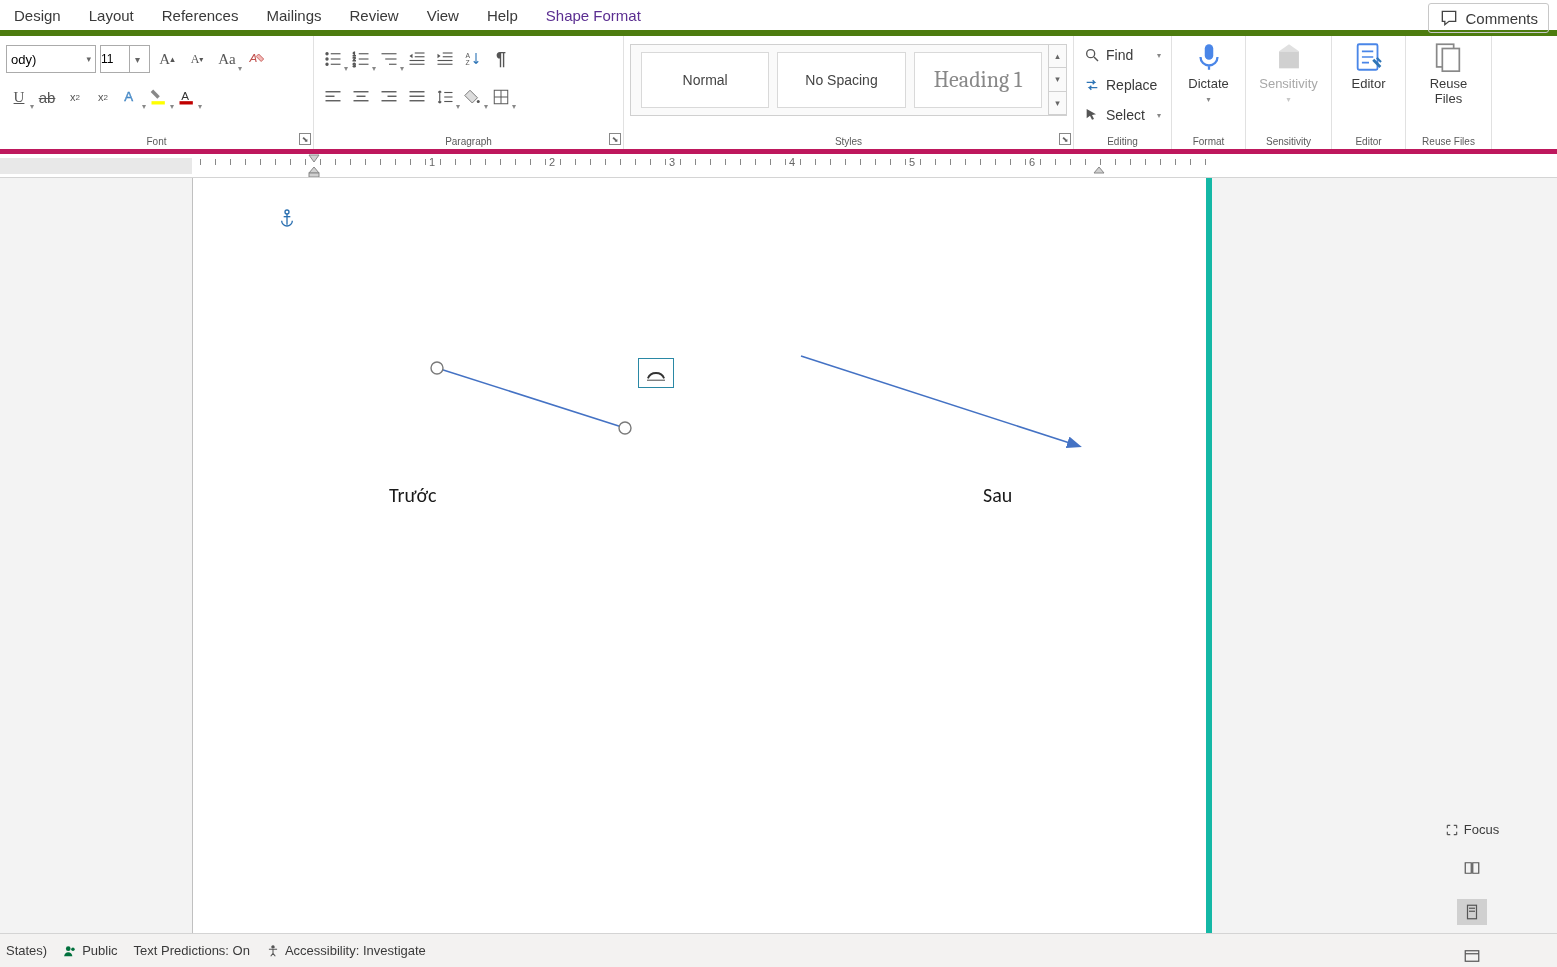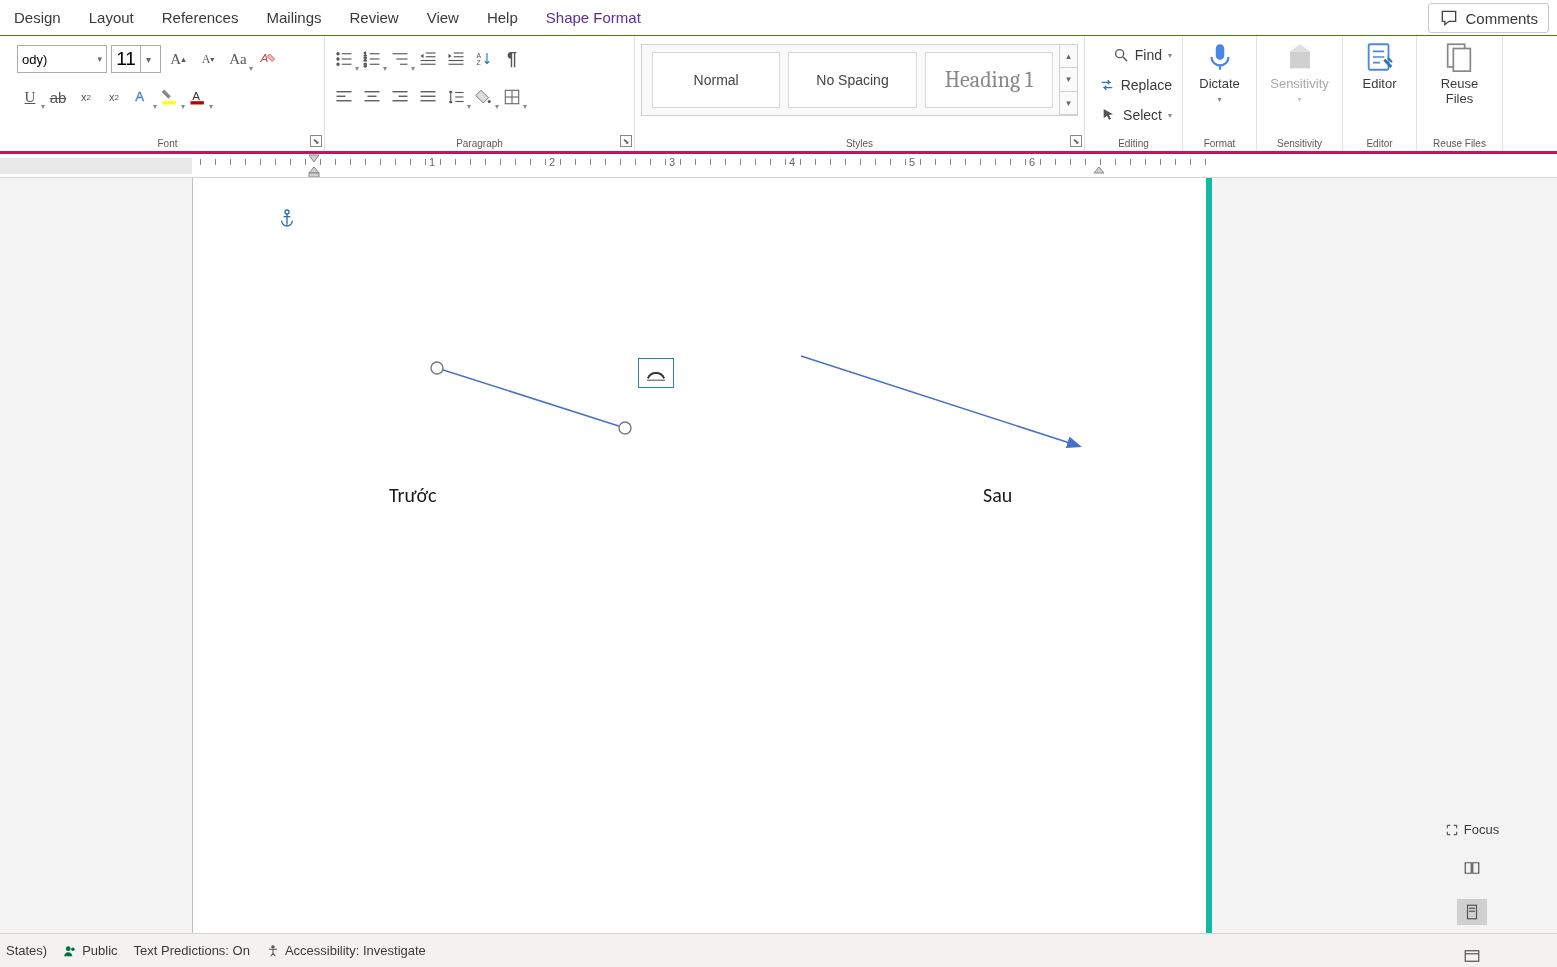--- a/index.html
+++ b/index.html
@@ -1,55 +1,55 @@
 <!DOCTYPE html>
 <html><head>
 <meta charset="utf-8">
 <style>
 * { margin: 0; padding: 0; box-sizing: border-box; font-family: "Segoe UI", Arial, sans-serif; }
 body { background: #fff; width: 1557px; height: 967px; overflow: hidden; position: relative; }
 
 
-.tabs { display: flex; align-items: center; height: 36px; border-bottom: 1px solid #4d7c0f; position: relative; }
+.tabs { display: flex; align-items: center; height: 36px; border-bottom: 6px solid #4d7c0f; position: relative; }
 .tab { padding: 0 14px; font-size: 15px; color: #3a3a3a; height: 36px; display: flex; align-items: center; cursor: pointer; }
 .tab.active { color: #5b2e91; }
 .comments-btn { position: absolute; right: 8px; top: 3px; display: flex; align-items: center; gap: 6px; border: 1px solid #c8c8c8; padding: 4px 10px; border-radius: 3px; font-size: 15px; color: #3a3a3a; cursor: pointer; }
 
 
-.ribbon { display: flex; height: 118px; border-bottom: 3px solid #be185d; background: #fff; padding-left: 11px; }
+.ribbon { display: flex; height: 118px; border-bottom: 5px solid #be185d; background: #fff; }
 .group { border-right: 1px solid #e1e1e1; display: flex; flex-direction: column; position: relative; padding: 4px 6px 0 6px; }
 .group-label { position: absolute; bottom: 2px; left: 0; right: 0; text-align: center; font-size: 10px; color: #5a5a5a; }
 .group-launcher { position: absolute; right: 2px; bottom: 4px; width: 12px; height: 12px; border: 1px solid #888; display: flex; align-items: center; justify-content: center; font-size: 8px; color: #666; cursor: pointer; }
 
 
 .font-group { width: 314px; }
 .font-row { display: flex; align-items: center; gap: 4px; height: 38px; }
 .font-name { width: 90px; height: 28px; border: 1px solid #ababab; font-size: 13px; padding: 0 4px; background: #fff; display: flex; align-items: center; justify-content: space-between; }
 .font-size-box { width: 50px; height: 28px; border: 1px solid #ababab; display: flex; align-items: center; }
-.font-size-box input { width: 28px; border: none; outline: none; font-size: 19px; text-align: center; }
+.font-size-box input { width: 28px; border: none; outline: none; font-size: 12px; }
 .font-size-box .dd { width: 16px; text-align: center; color: #666; font-size: 10px; border-left: 1px solid #ababab; height: 100%; display: flex; align-items: center; justify-content: center; }
 .ibtn { width: 26px; height: 26px; display: inline-flex; align-items: center; justify-content: center; color: #555; cursor: pointer; font-size: 15px; position: relative; }
 .ibtn .dd { font-size: 8px; position: absolute; right: -2px; bottom: -1px; color: #888; }
 .ibtn.sup { font-size: 11px; }
 .font-row2 { display: flex; align-items: center; gap: 2px; height: 38px; }
 
 
 .para-group { width: 310px; }
 .para-row { display: flex; align-items: center; gap: 2px; height: 38px; }
 
 
 .styles-group { width: 450px; padding-top: 8px; }
 .styles-gallery { display: flex; gap: 8px; border: 1px solid #d0d0d0; background: #fafafa; padding: 6px 24px 6px 10px; position: relative; height: 72px; align-items: center; }
 .style-item { width: 130px; height: 56px; border: 1px solid #d9d9d9; background: #fff; display: flex; align-items: center; justify-content: center; font-size: 14px; color: #444; cursor: pointer; }
 .style-item.h1 { font-size: 22px; color: #888; font-family: Cambria, serif; }
 .gallery-scroll { position: absolute; right: 0; top: 0; bottom: 0; width: 18px; display: flex; flex-direction: column; }
 .gallery-scroll div { flex: 1; border-left: 1px solid #d0d0d0; border-bottom: 1px solid #d0d0d0; display: flex; align-items: center; justify-content: center; font-size: 9px; color: #666; cursor: pointer; }
 
 
-.editing-group { width: 98px; padding-top: 4px; align-items: flex-end; }
+.editing-group { width: 98px; padding-top: 4px; }
 .edit-item { display: flex; align-items: center; gap: 6px; height: 30px; font-size: 14px; color: #3a3a3a; cursor: pointer; padding: 0 4px; }
 .edit-item .dd { font-size: 8px; color: #888; margin-left: auto; }
 
 
 .big-group { width: 74px; display: flex; flex-direction: column; align-items: center; padding-top: 4px; }
 .big-btn { display: flex; flex-direction: column; align-items: center; gap: 3px; cursor: pointer; }
 .big-btn .lbl { font-size: 13px; color: #3a3a3a; text-align: center; line-height: 1.15; }
 .big-btn.disabled .lbl { color: #a8a8a8; }
 
 

